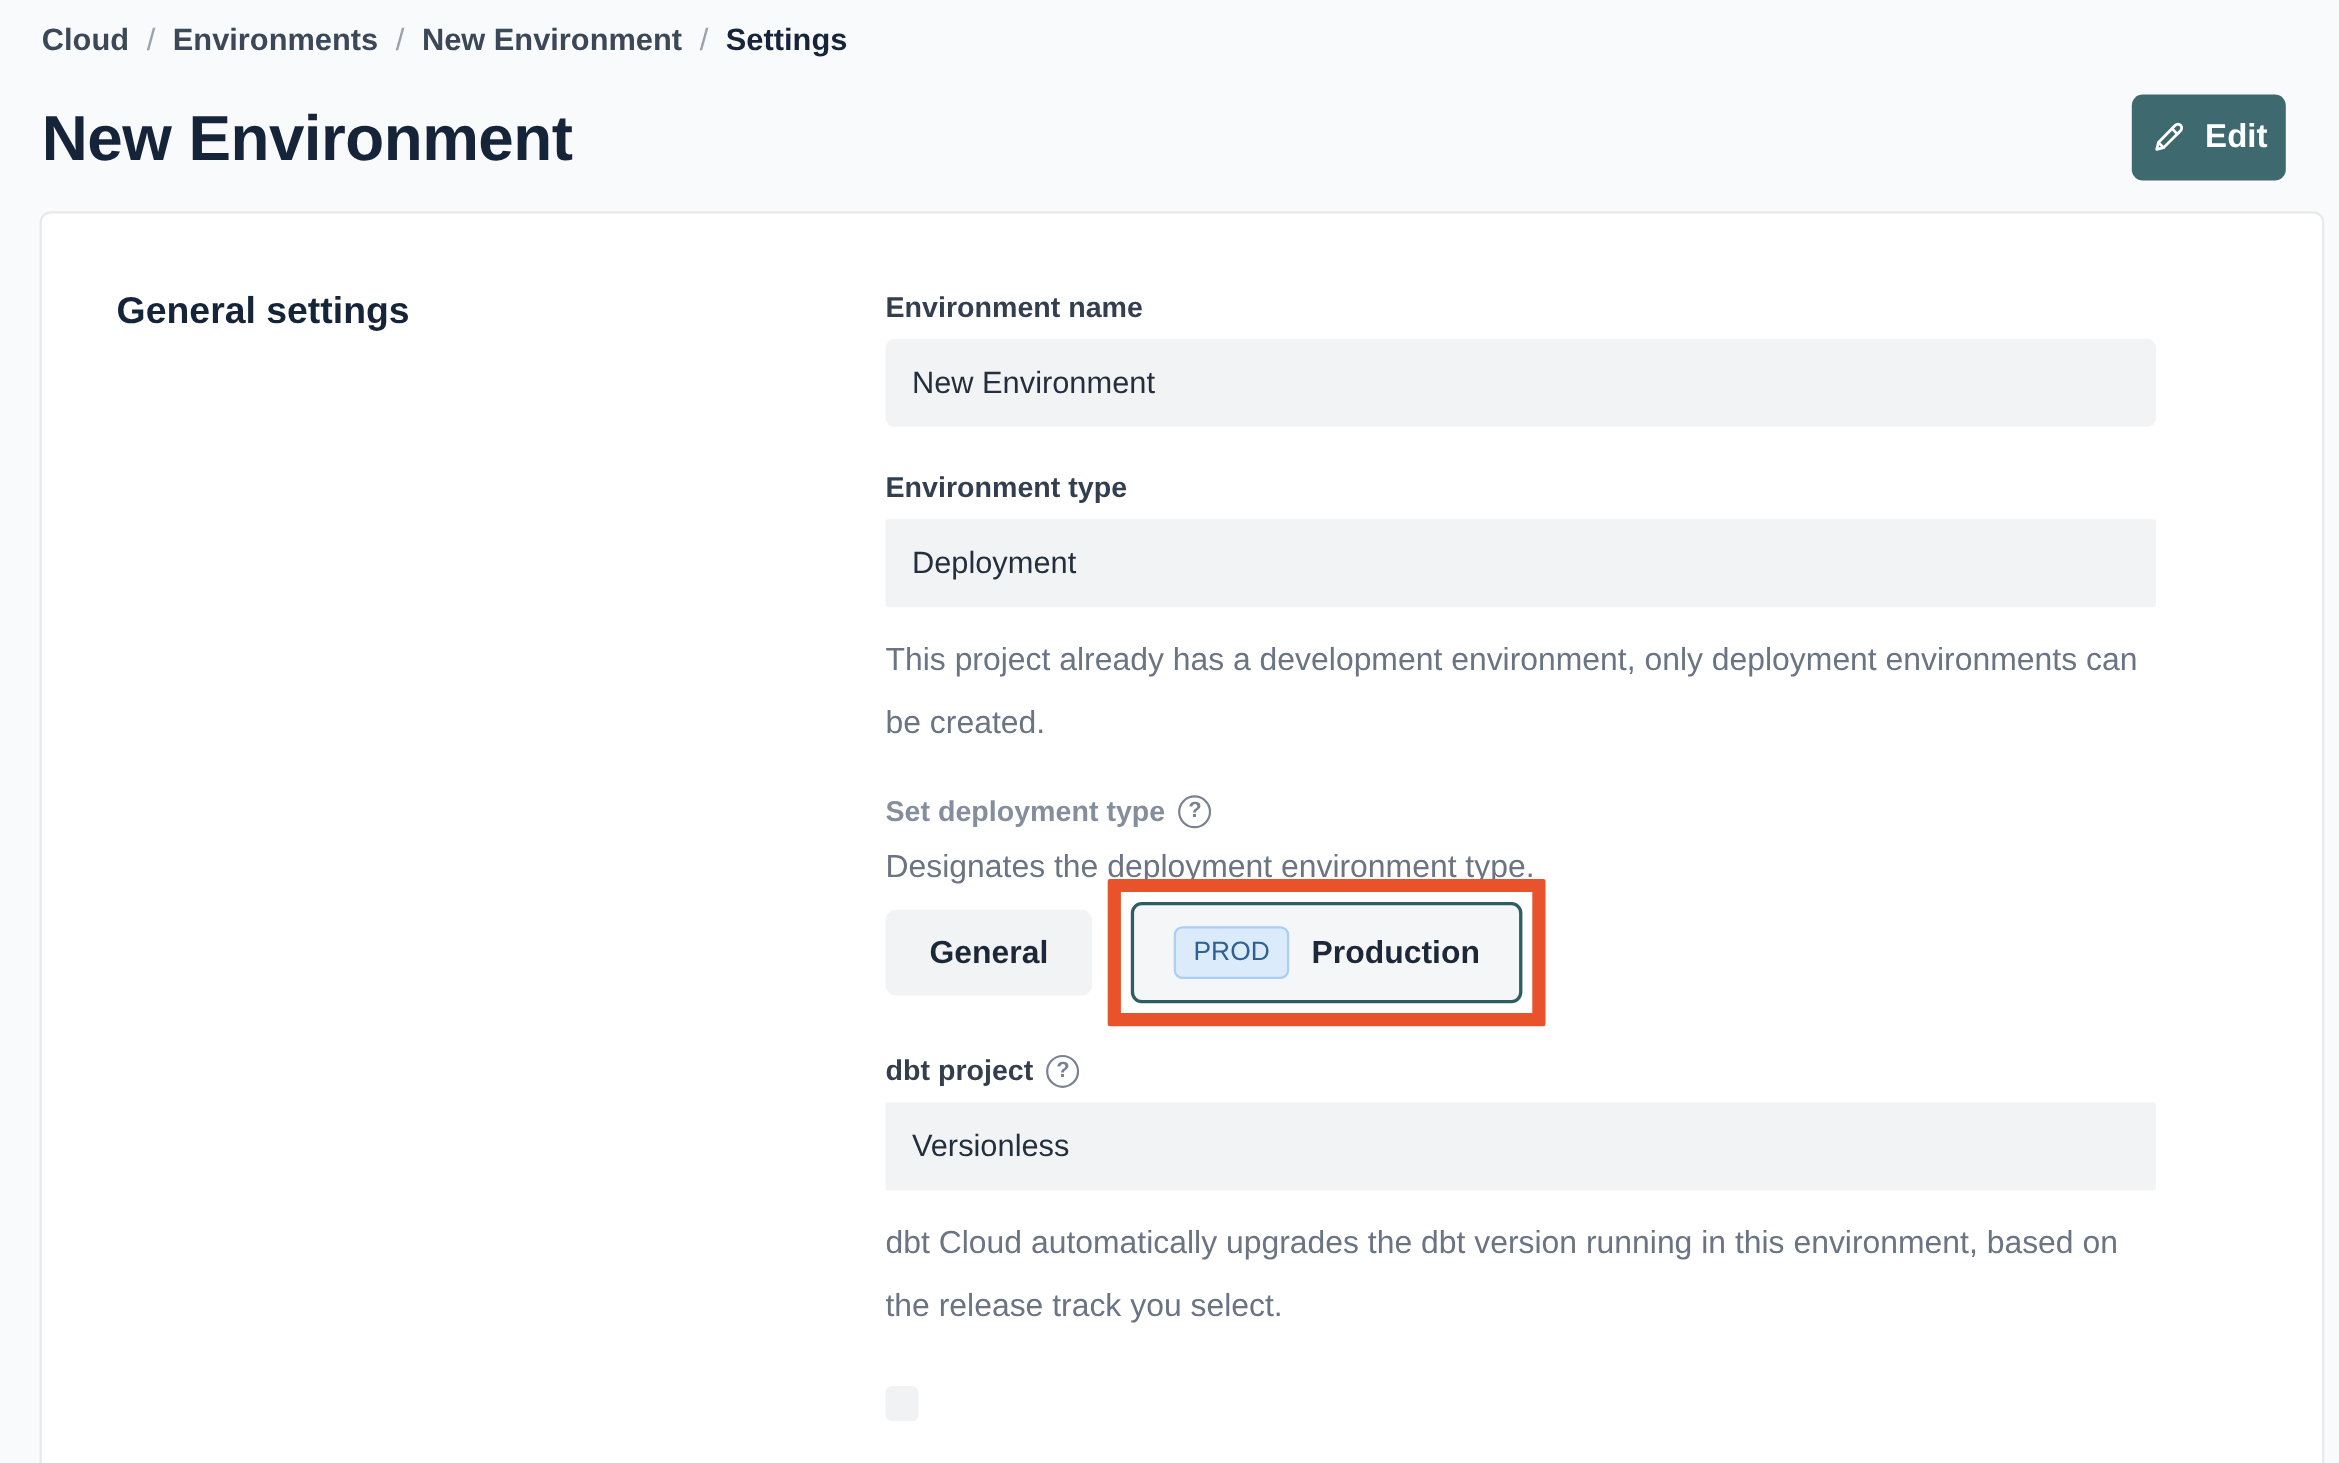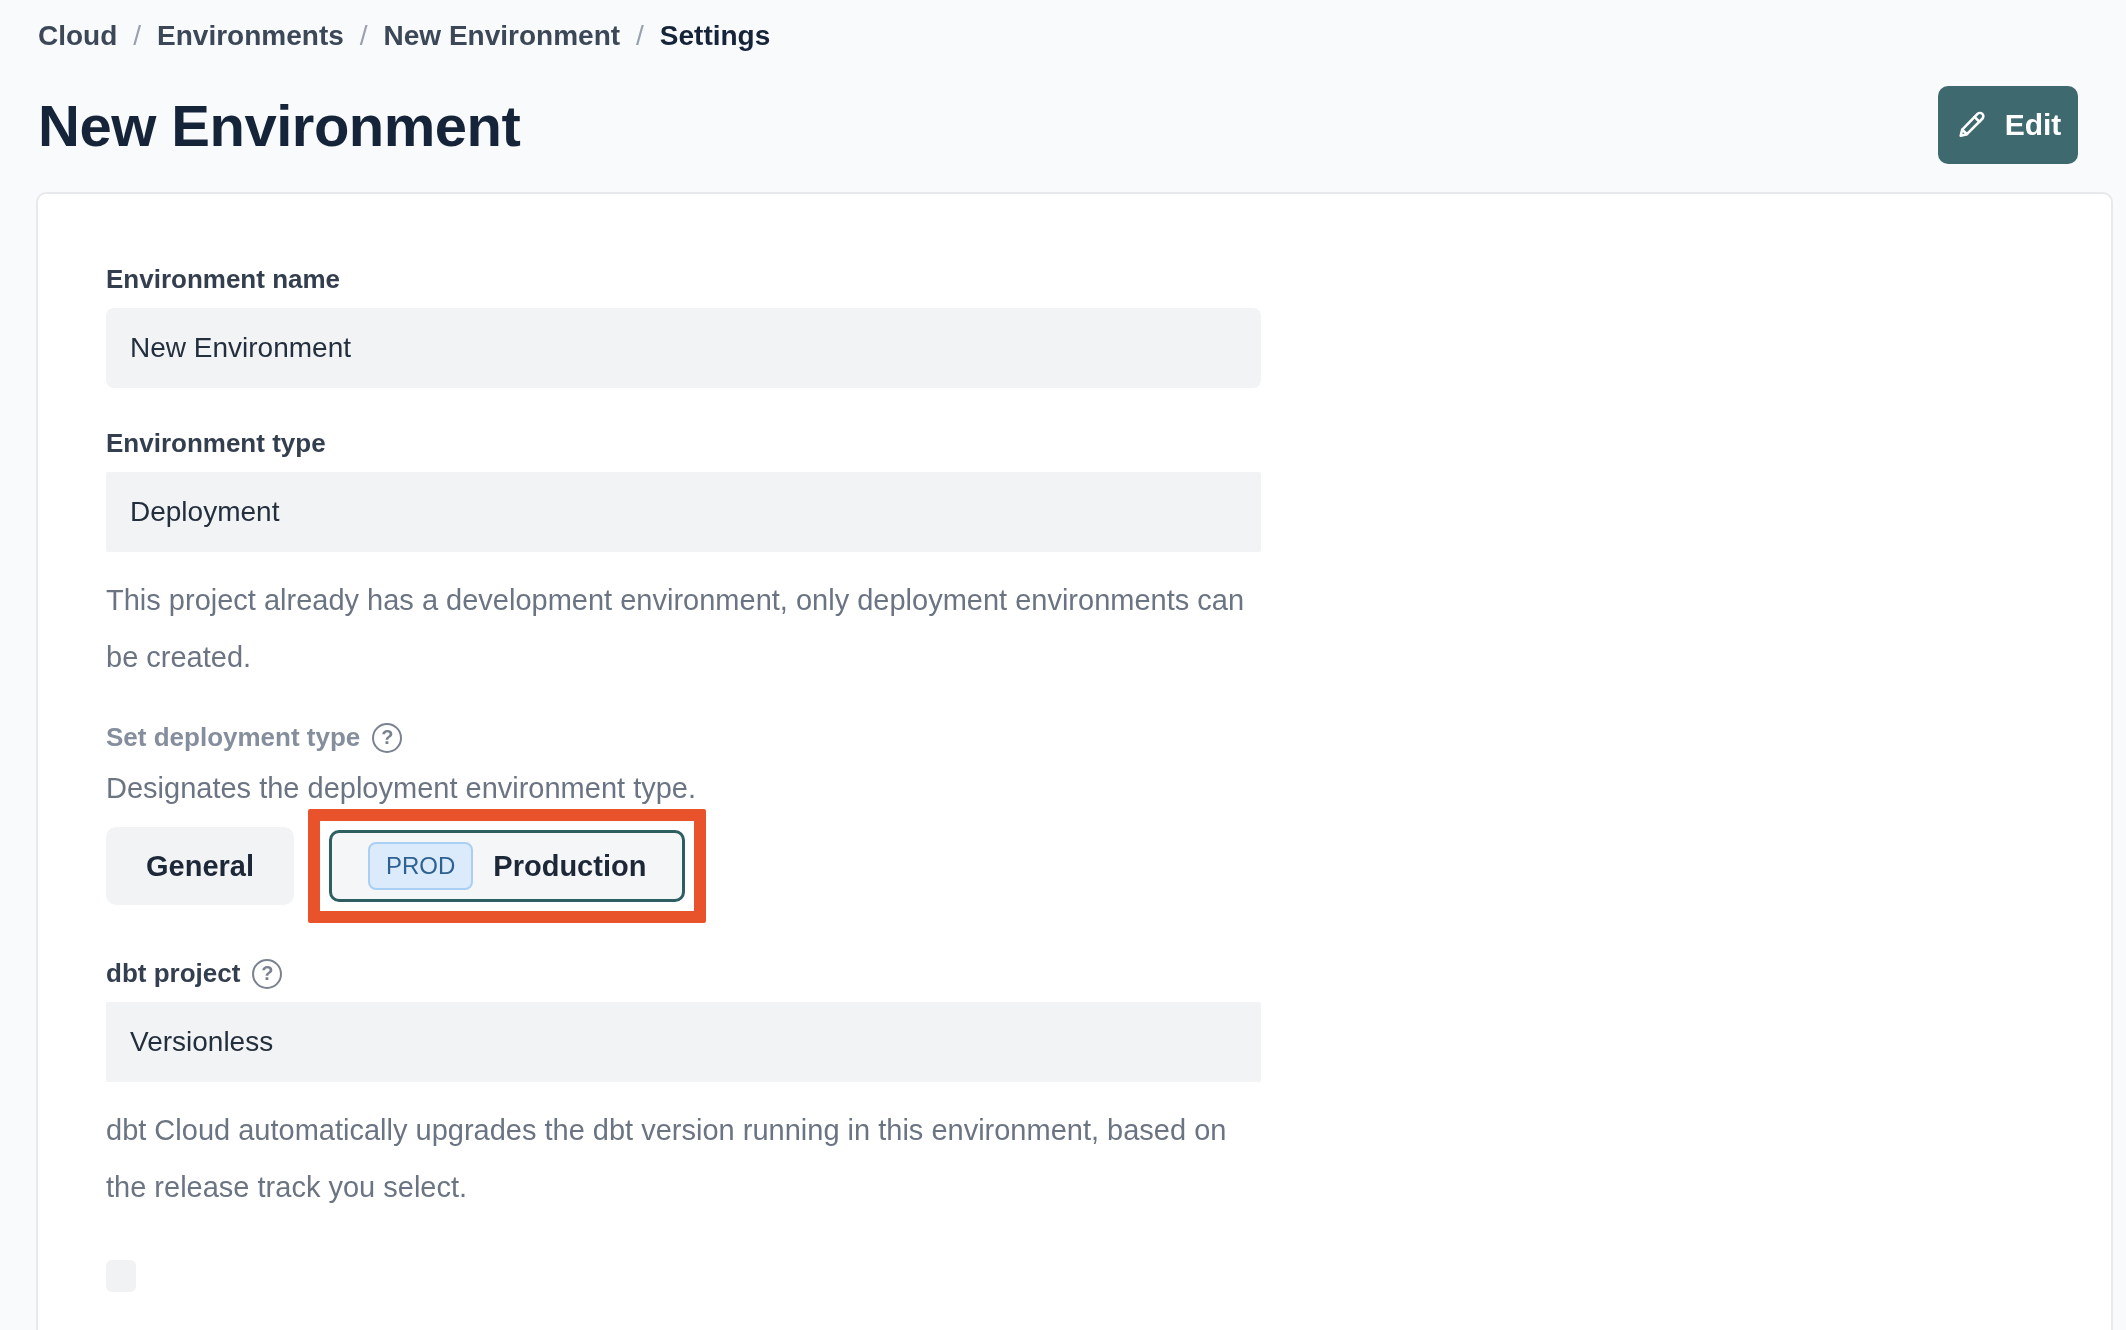--- a/index.html
+++ b/index.html
@@ -89,21 +89,21 @@
   }
   .badge.stg { background: #FAFBFC; border: 2px solid #E2E5E9; color: #49525F; }
   .badge.prod { background: #DCEBFB; border: 2px solid #AACFF5; color: #2E6191; }
   .annotation {
     border: 12px solid #E8532B; border-radius: 2px;
     padding: 9px; background: #FFFFFF;
     flex: none; align-self: center; margin-left: -4px;
   }
   .opt-btn.selected {
     border: 3px solid #2C5E62; background: #F5F6F8;
-    padding: 0 36px; height: 72px; margin: 0;
+    padding: 0 36px; height: 92px; margin: 0;
   }
   
   .checkbox-row { display: flex; align-items: center; gap: 26px; margin-top: 44px; }
   .checkbox {
     width: 30px; height: 32px; flex: none;
     background: #F1F2F4; border: none; border-radius: 6px; cursor: pointer;
   }
   .checkbox-label { font-size: 29px; font-weight: 800; color: #2A3545; }
 </style>
 </head>
@@ -129,20 +129,23 @@
           <path d="M5.1 15.2l3.3 3.3"></path>
         </svg>
       </span>
       <span>Edit</span>
     </button>
   </div>
 </div>
 
 <div class="card">
   <div class="card-body">
+    <div class="left-col">
+      <h2 class="section-title">General settings</h2>
+    </div>
     <div class="form-col">
 
       <div class="group">
         <div class="field-label">Environment name</div>
         <input class="text-input" readonly="" value="New Environment" style="">
       </div>
 
       <div class="group tight">
         <div class="field-label">Environment type</div>
         <input class="text-input square" readonly="" value="Deployment" style="">

